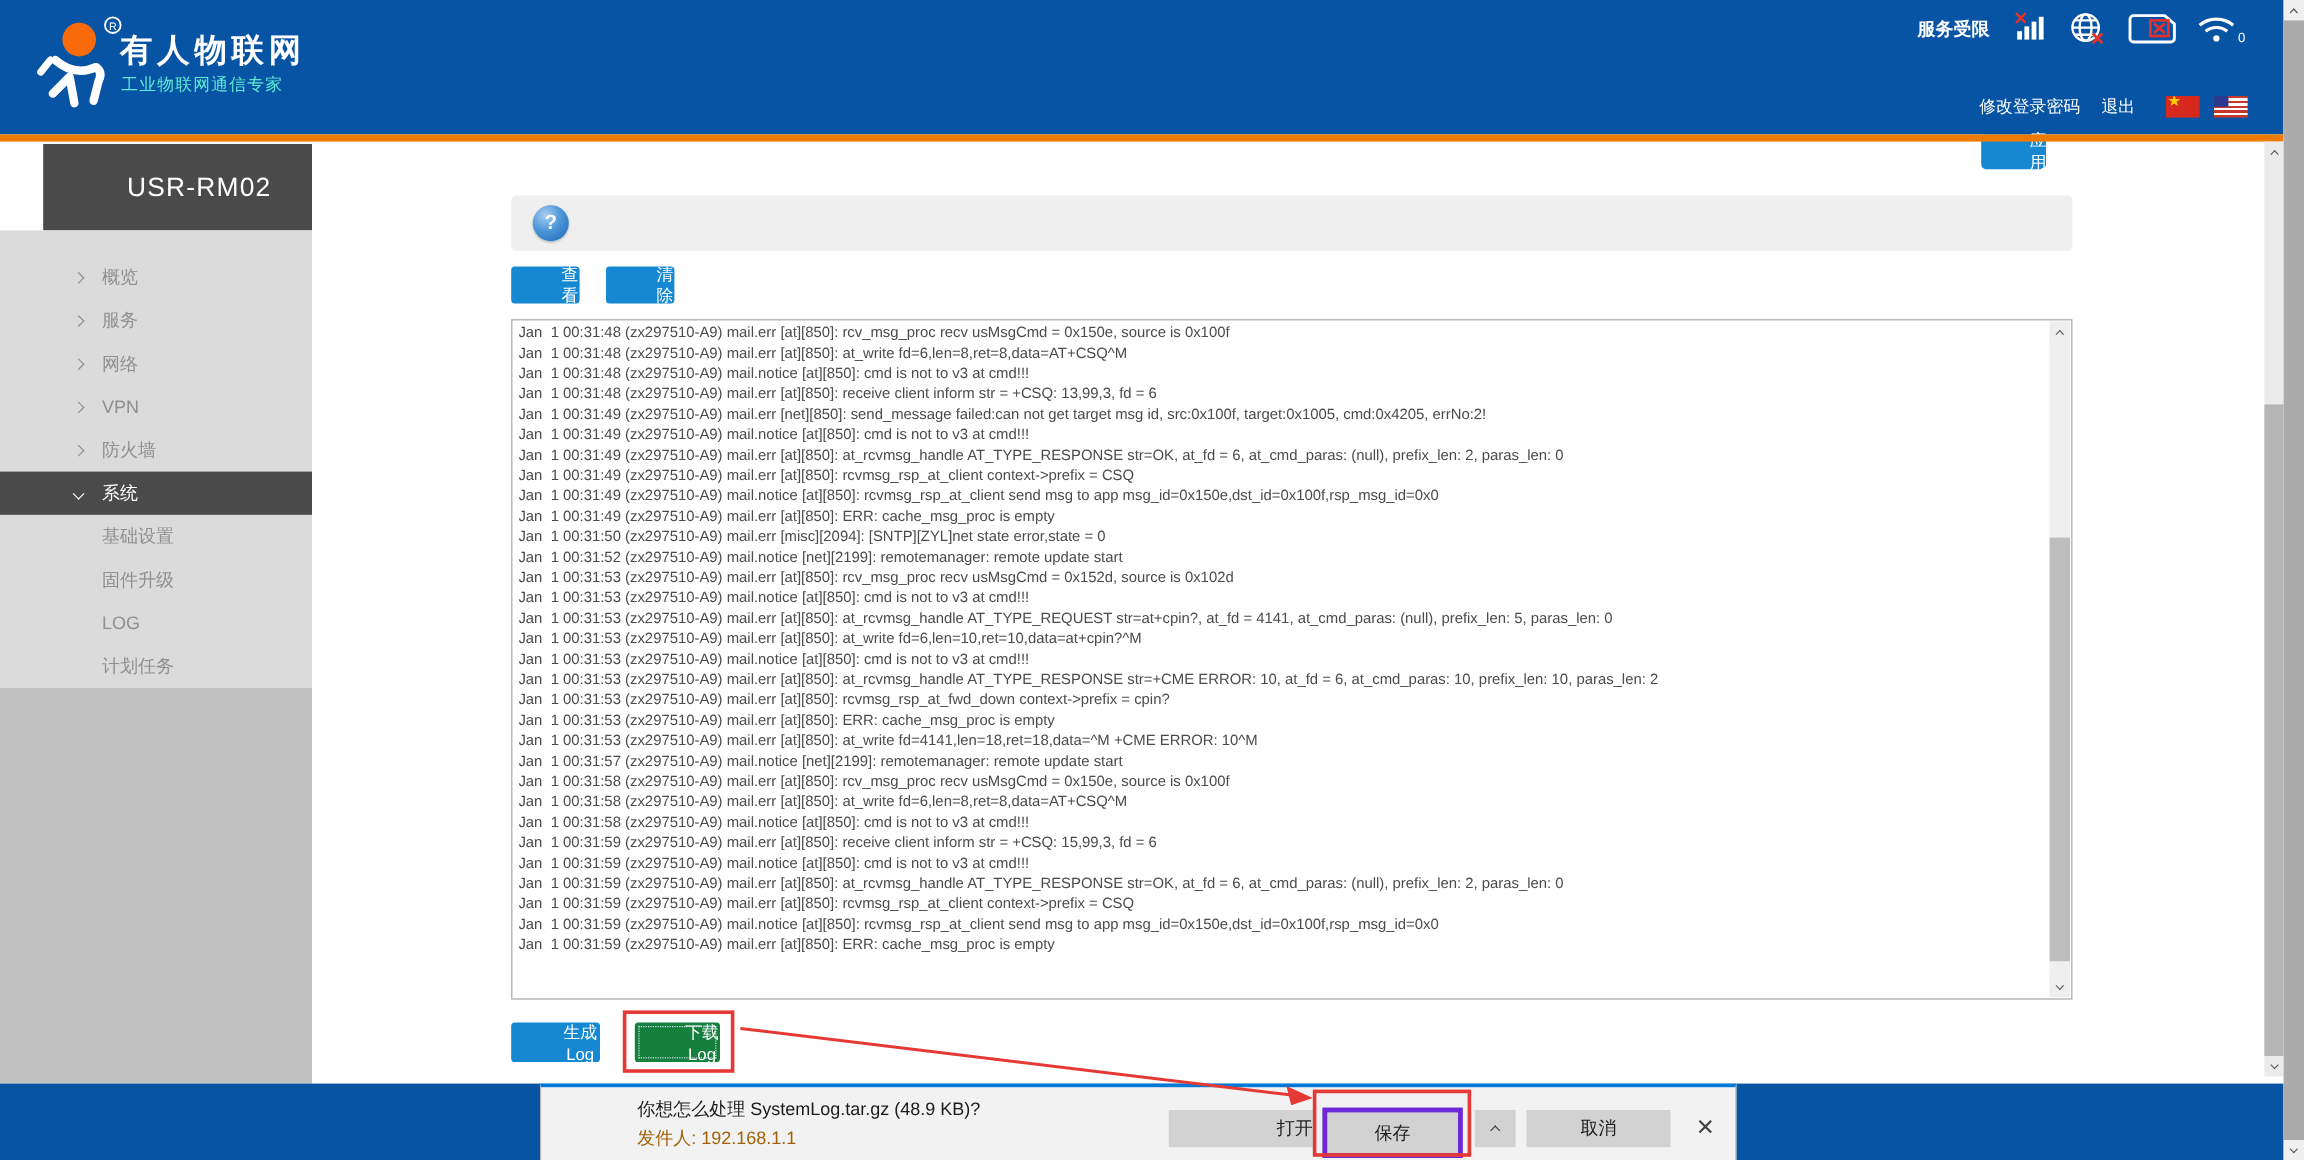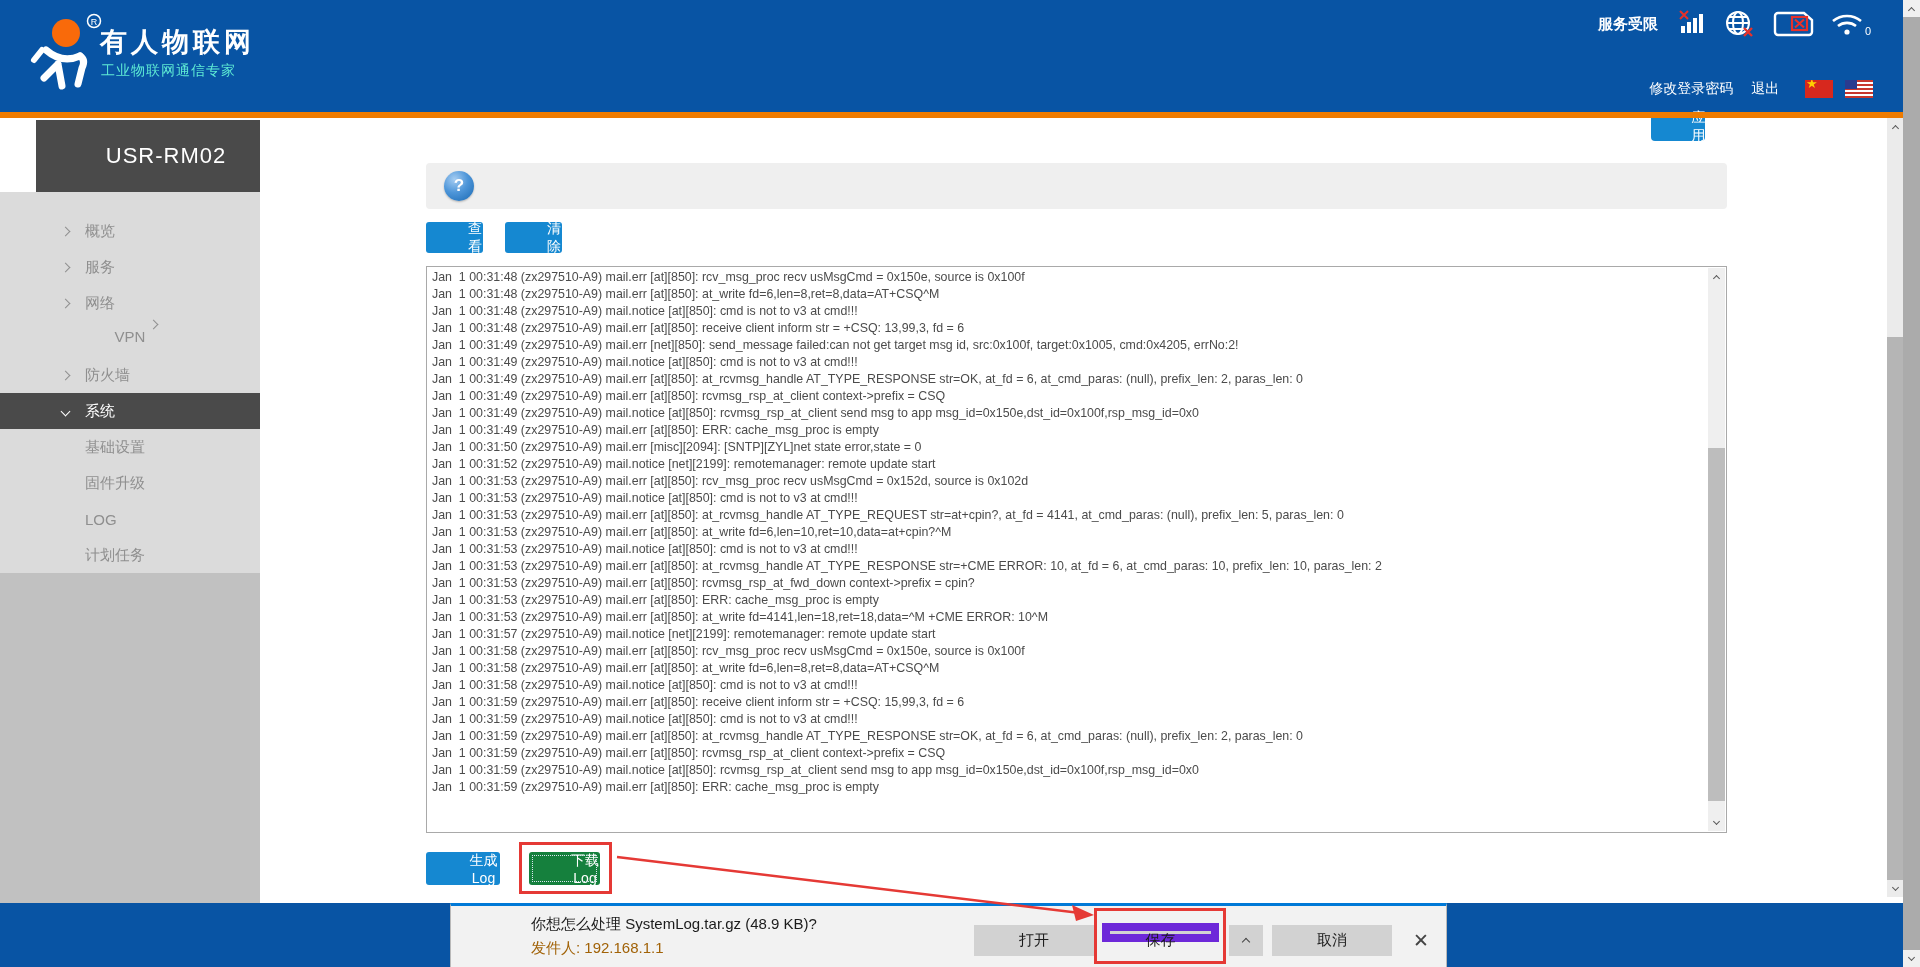--- a/index.html
+++ b/index.html
@@ -54,22 +54,22 @@
 
   #gen-btn { position:absolute; left:426px; top:852px; width:74px; height:33px; }
   #dl-btn  { position:absolute; left:529px; top:852px; width:71px; height:33px; background:#15803d; outline:1px dotted #d9e4f0; outline-offset:-4px; }
 
   
   #footer { position:absolute; left:0; top:903px; width:1903px; height:64px; background:#0854A4; }
   #dlbar { position:absolute; left:450px; top:903px; width:997px; height:64px; background:#F2F2F2; border-top:3px solid #0079D7; border-left:1px solid #b9b9b9; border-right:1px solid #b9b9b9; z-index:8; }
   #dlbar-msg  { position:absolute; left:80px; top:9px;  font-size:15px; color:#1b1b1b; }
   #dlbar-from { position:absolute; left:80px; top:33px; font-size:15px; color:#a16207; }
   .dl-btn { position:absolute; top:19px; height:31px; background:#D2D2D2; border:none; font-size:15px; color:#1b1b1b; font-family:"Liberation Sans",sans-serif; cursor:pointer; }
-  #open-btn   { left:523px; width:120px; }
-  #save-btn   { left:651px; top:17px; width:117px; height:19px; border:8px solid #6d28d9; }
+  #open-btn   { left:523px; width:120px;text-align:right; }
+  #save-btn   { left:651px; top:17px; width:117px; height:42px; border:4px solid #6d28d9; }
   #expand-btn { left:778px; width:34px; display:flex; align-items:center; justify-content:center; color:#444; }
   #cancel-btn { left:821px; width:120px; }
   #dl-close { position:absolute; left:952px; top:17px; width:36px; height:34px; display:flex; align-items:center; justify-content:center; color:#444; font-size:19px; cursor:pointer; }
 
   
   #outer-sb { position:absolute; left:1903px; top:0; width:17px; height:967px; background:#F0F0F0; z-index:9; }
   #outer-thumb { position:absolute; left:0; top:17px; width:100%; height:933px; background:#ABABAB; }
   #inner-sb { position:absolute; left:1887px; top:118px; width:16px; height:779px; background:#EBEBEB; z-index:7; }
   #inner-thumb { position:absolute; left:0; top:219px; width:100%; height:543px; background:#B5B5B5; }
   #outer-sb .sb-arrow, #inner-sb .sb-arrow { background:transparent; }
@@ -152,21 +152,21 @@
       <span>概览</span>
     </div>
     <div class="side-item" style="top: 249px;">
       <span class="chev right"></span>
       <span>服务</span>
     </div>
     <div class="side-item" style="top: 285px;">
       <span class="chev right"></span>
       <span>网络</span>
     </div>
-    <div class="side-item" style="top: 321px; flex-direction: column;">
+    <div class="side-item" style="top: 321px;">
       <span class="chev right"></span>
       <span>VPN</span>
     </div>
     <div class="side-item" style="top: 357px;">
       <span class="chev right"></span>
       <span>防火墙</span>
     </div>
     <div class="side-item selected" style="top: 393px;">
       <span class="chev down"></span>
       <span>系统</span>

